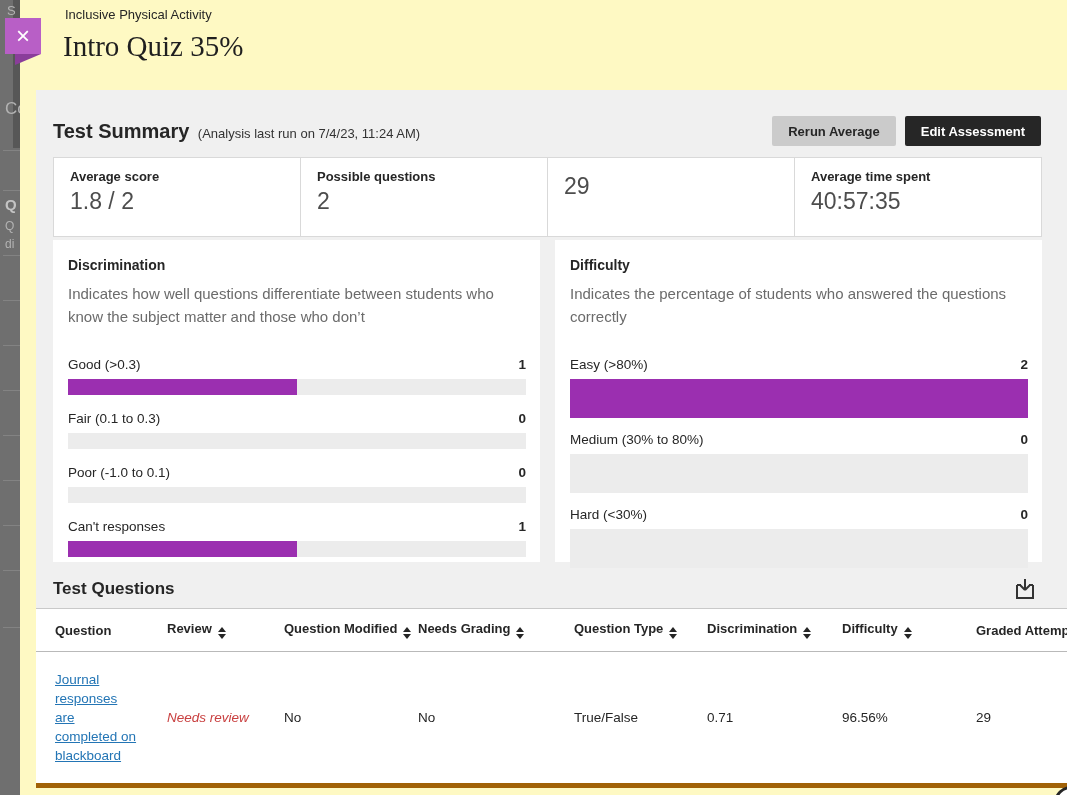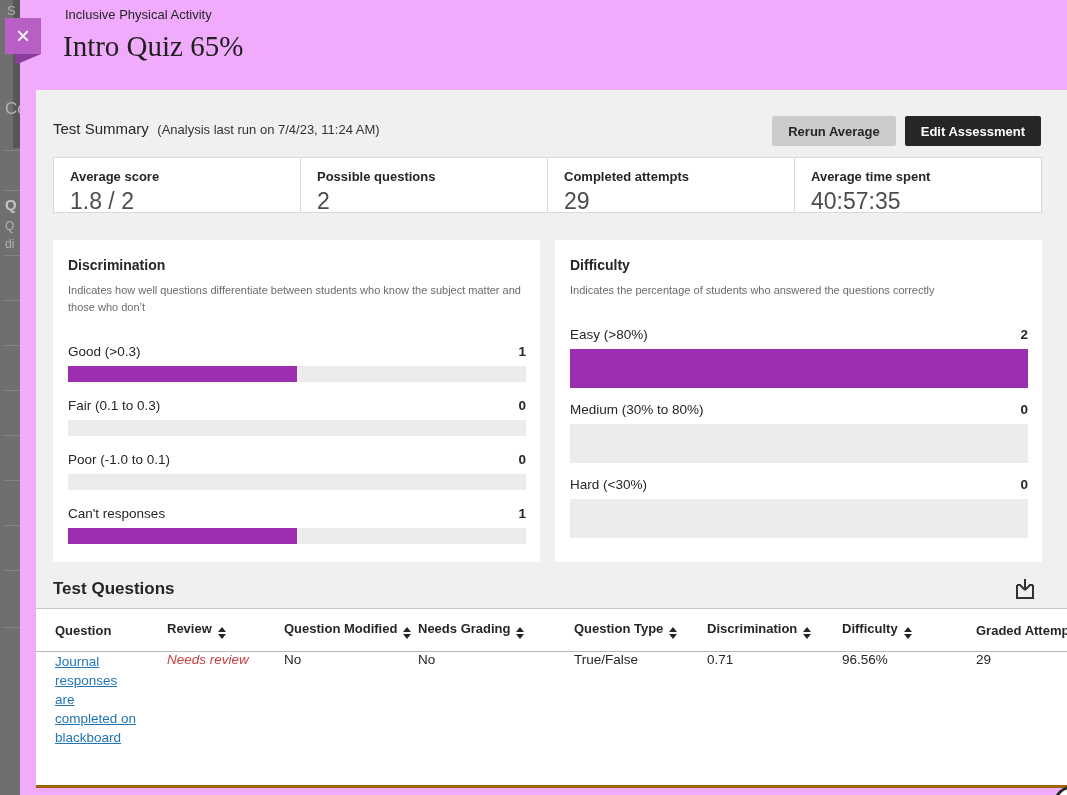--- a/index.html
+++ b/index.html
@@ -11,68 +11,68 @@
   .backdrop{position:absolute;left:0;top:0;width:20px;height:795px;background:#6f6f6f;overflow:hidden;z-index:1}
   .backdrop .darkband{position:absolute;left:13px;top:0;width:7px;height:148px;background:#575757}
   .backdrop .bline{position:absolute;left:3px;width:17px;height:1px;background:#838383}
   .frag{position:absolute;color:#b3b3b3;font-size:12px;white-space:nowrap}
   .frag.f1{left:7px;top:3px;font-size:13px}
   .frag.f2{left:5px;top:99px;font-size:17px}
   .frag.f3{left:5px;top:196px;font-weight:bold;font-size:15px;color:#c4c4c4}
   .frag.f4{left:5px;top:219px}
   .frag.f5{left:5px;top:237px}
   
-  .modal{position:absolute;left:20px;top:0;right:0;bottom:0;background:#f0abfc;z-index:2}
+  .modal{position:absolute;left:20px;top:0;right:0;bottom:0;background:#fef9c3;z-index:2}
   .close-btn{position:absolute;left:5px;top:18px;width:36px;height:36px;background:#b85fc6;color:#fff;
     display:flex;align-items:center;justify-content:center;font-size:24px;line-height:1;z-index:6;cursor:pointer;user-select:none}
   .close-fold{position:absolute;left:15px;top:54px;width:0;height:0;border-top:11px solid #8a3d9a;border-right:26px solid transparent;z-index:5}
   .breadcrumb{position:absolute;left:45px;top:7px;font-size:13px;color:#262626}
   .page-title{position:absolute;left:43px;top:30px;font-family:"Liberation Serif",serif;font-size:29px;color:#1f1f1f}
   
   .content{position:absolute;left:16px;top:90px;right:0;height:518px;background:#f0f0f0}
   .summary-head{position:absolute;left:17px;top:30px}
-  .summary-head .h{font-size:15px;font-weight:normal;color:#262626}
+  .summary-head .h{font-size:20px;font-weight:bold;color:#262626}
   .summary-head .sub{font-size:13px;color:#333;margin-left:4px}
   .btns{position:absolute;top:26px;right:26px;display:flex;gap:9px}
   .btn{height:30px;padding:0 16px;font-size:13px;font-weight:bold;border:none;border-radius:2px;cursor:pointer;font-family:"Liberation Sans",sans-serif}
   .btn.ghost{background:#cbcbcb;color:#262626}
   .btn.dark{background:#262626;color:#fff}
   
-  .stats{position:absolute;left:17px;top:67px;width:989px;height:56px;display:flex;background:#fff;border:1px solid #d9d9d9;box-sizing:border-box}
+  .stats{position:absolute;left:17px;top:67px;width:989px;height:80px;display:flex;background:#fff;border:1px solid #d9d9d9;box-sizing:border-box}
   .stat{flex:1;padding:11px 0 0 16px;border-right:1px solid #d9d9d9;box-sizing:border-box}
   .stat:last-child{border-right:none}
   .stat .lab{font-size:13px;font-weight:bold;color:#262626}
   .stat .val{font-size:23px;color:#4d4d4d;margin-top:4px}
   
   .panel{position:absolute;top:150px;width:487px;height:322px;background:#fff;box-sizing:border-box;padding:17px 14px 0 15px}
   .panel.disc{left:17px}
   .panel.diff{left:519px}
   .panel h3{margin:0;font-size:14px;color:#262626}
-  .panel .desc{margin-top:9px;font-size:11px;color:#6b6b6b;line-height:1.55;max-width:462px}
+  .panel .desc{margin-top:9px;font-size:15px;color:#6b6b6b;line-height:1.55;max-width:462px}
   .bar-row .lrow{display:flex;justify-content:space-between;font-size:13.5px;color:#262626}
   .bar-row .cnt{font-weight:bold}
   .track{margin-top:7px;height:16px;background:#ececec;overflow:hidden}
   .panel.diff .track{height:39px}
   .fill{height:100%;background:#9b2fb0;width:0}
   .panel.disc .bar-row.first{margin-top:28px}
   .panel.disc .bar-row{margin-top:16px}
   .panel.diff .bar-row.first{margin-top:28px}
   .panel.diff .bar-row{margin-top:14px}
   
   .tq-head{position:absolute;left:17px;top:489px;font-size:17px;font-weight:bold;color:#262626}
   .download{position:absolute;right:30px;top:487px;width:24px;height:24px;cursor:pointer}
   
   .table-sec{position:absolute;left:16px;top:608px;right:0;background:#fff;border-top:1px solid #c9c9c9}
   .thead{display:flex;align-items:center;height:42px;padding-left:19px;border-bottom:1px solid #b9b9b9;font-size:13px;font-weight:bold;color:#262626}
   .col{box-sizing:border-box;padding-right:14px;flex:0 0 auto;white-space:nowrap;overflow:hidden}
   .c0{width:112px}.c1{width:117px}.c2{width:134px}.c3{width:156px}.c4{width:133px}.c5{width:135px}.c6{width:134px}.c7{width:130px}
   .sort{display:inline-flex;flex-direction:column;margin-left:6px;vertical-align:1px}
   .sort .up{width:0;height:0;border-left:4px solid transparent;border-right:4px solid transparent;border-bottom:5px solid #262626;margin-bottom:2px}
   .sort .dn{width:0;height:0;border-left:4px solid transparent;border-right:4px solid transparent;border-top:5px solid #262626}
-  .trow{display:flex;align-items:flex-start;min-height:136px;padding-left:19px;border-bottom:3px solid #a16207;font-size:13.5px;color:#262626;box-sizing:border-box}
+  .trow{display:flex;align-items:center;min-height:136px;padding-left:19px;border-bottom:5px solid #a16207;font-size:13.5px;color:#262626;box-sizing:border-box}
   .qlink{display:inline-block;width:82px;color:#2375b5;text-decoration:underline;line-height:19px;font-size:13.5px;cursor:pointer;word-break:normal}
   .review-flag{color:#c94141;font-style:italic}
   .help-circle{position:absolute;left:1034px;top:786px;width:28px;height:28px;border:3px solid #262626;border-radius:50%;background:#fff;z-index:3}
 </style>
 </head>
 <body>
 
 <div class="backdrop">
   <div class="darkband"></div>
   <div class="bline" style="top:150px"></div>
@@ -88,21 +88,21 @@
   <div class="bline" style="top:627px"></div>
   <span class="frag f1">S</span>
   <span class="frag f2">Co</span>
   <span class="frag f3">Q</span>
   <span class="frag f4">Q</span>
   <span class="frag f5">di</span>
 </div>
 
 <div class="modal">
   <div class="breadcrumb">Inclusive Physical Activity</div>
-  <div class="page-title">Intro Quiz 65%</div>
+  <div class="page-title">Intro Quiz 35%</div>
 
   <div class="content">
     <div class="summary-head">
       <span class="h">Test Summary</span>
       <span class="sub">(Analysis last run on 7/4/23, 11:24 AM)</span>
     </div>
     <div class="btns">
       <button class="btn ghost">Rerun Average</button>
       <button class="btn dark">Edit Assessment</button>
     </div>
@@ -110,21 +110,20 @@
     <div class="stats">
       <div class="stat">
         <div class="lab">Average score</div>
         <div class="val">1.8 / 2</div>
       </div>
       <div class="stat">
         <div class="lab">Possible questions</div>
         <div class="val">2</div>
       </div>
       <div class="stat">
-        <div class="lab">Completed attempts</div>
         <div class="val">29</div>
       </div>
       <div class="stat">
         <div class="lab">Average time spent</div>
         <div class="val">40:57:35</div>
       </div>
     </div>
 
     <div class="panel disc">
       <h3>Discrimination</h3>

